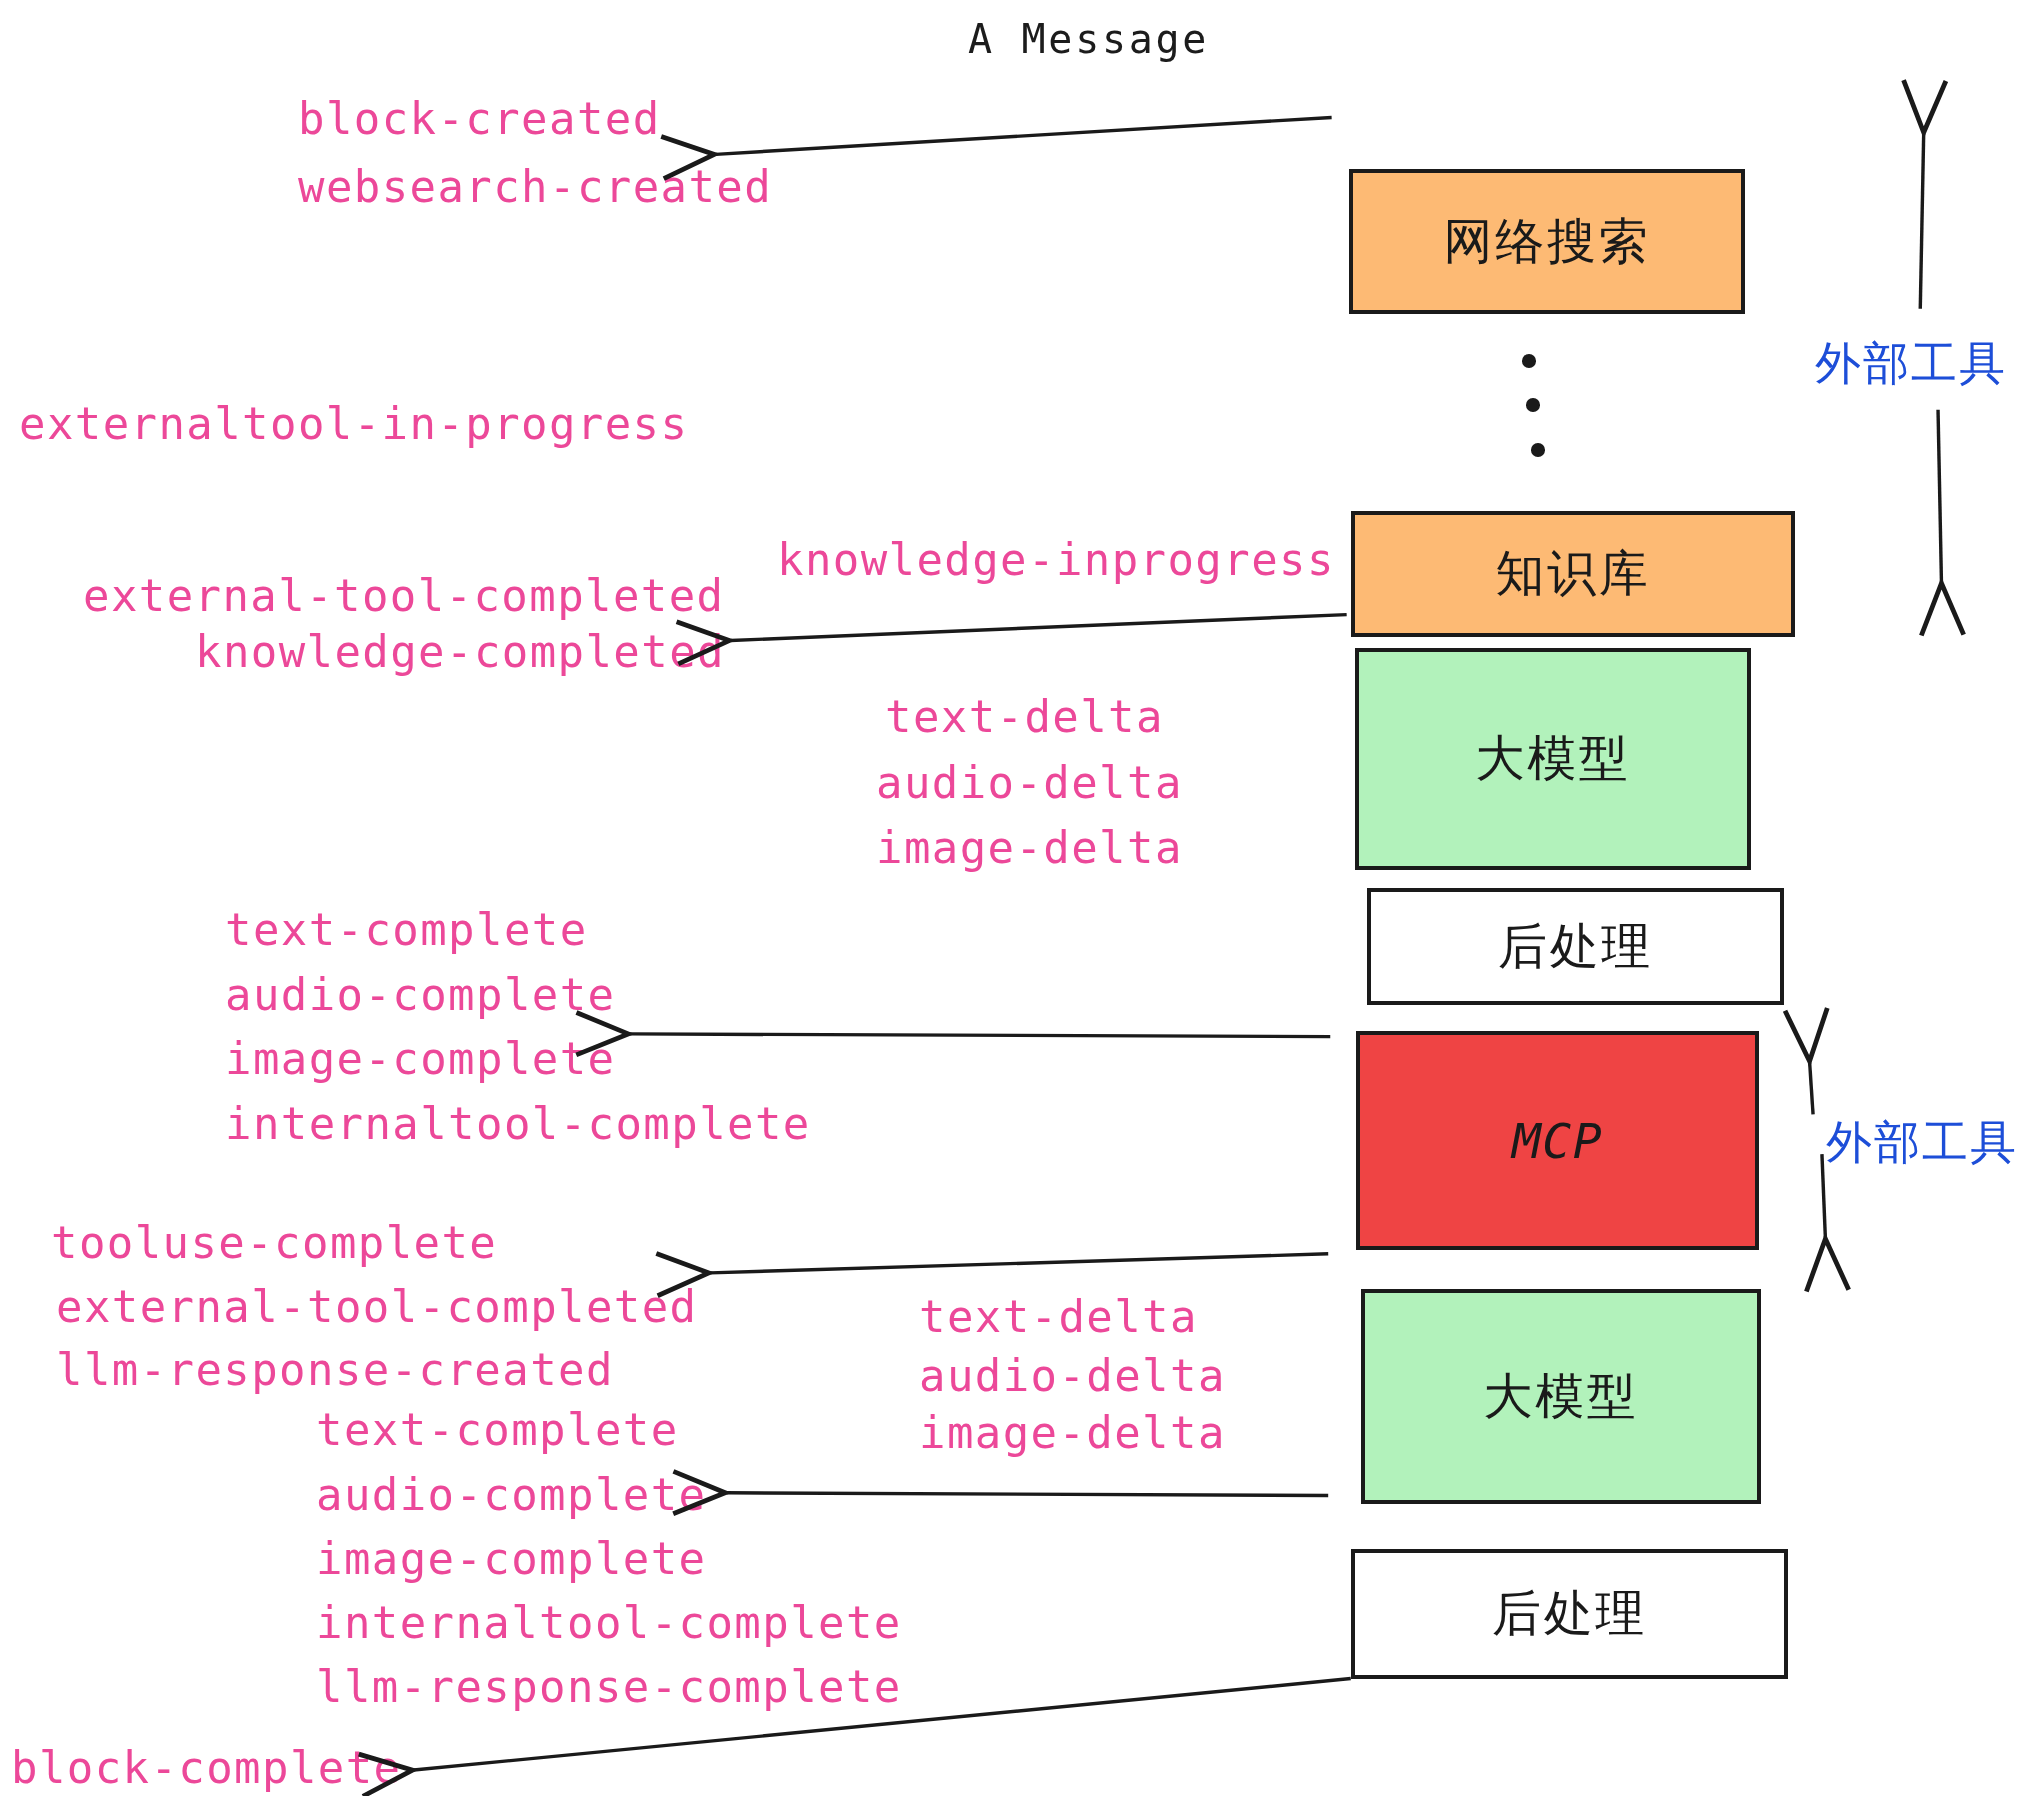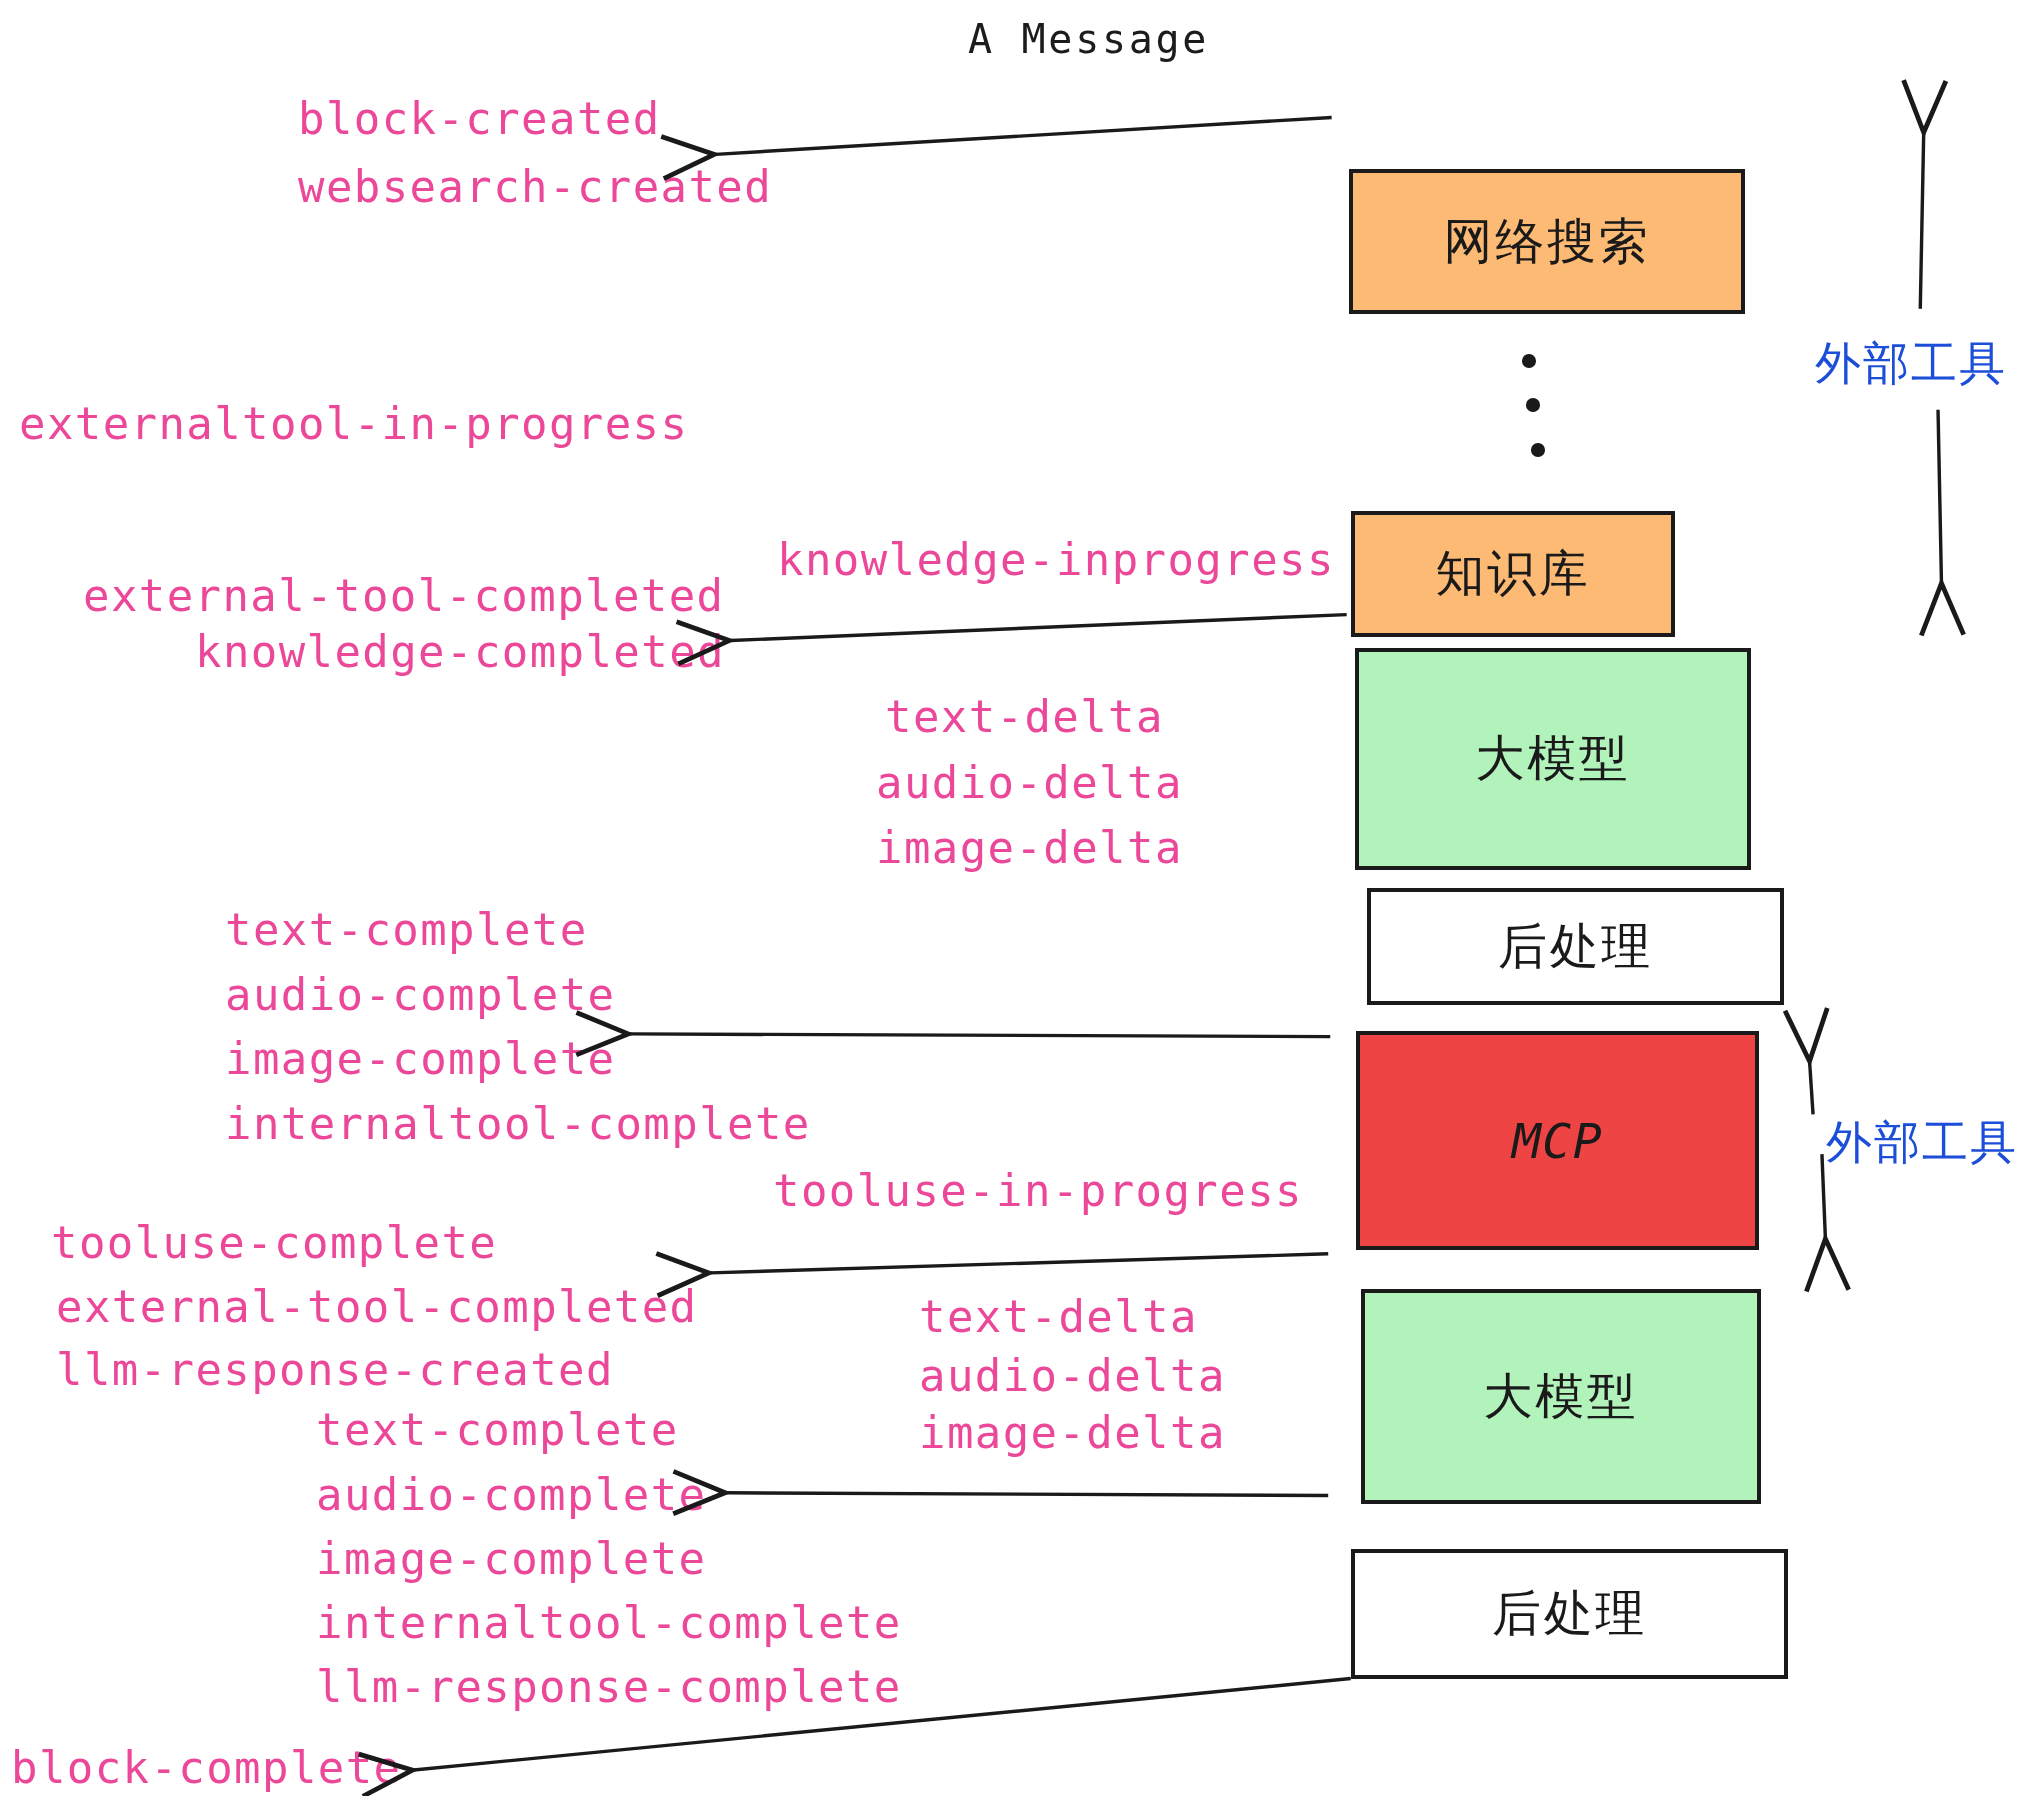--- a/index.html
+++ b/index.html
@@ -62,21 +62,21 @@
 </head>
 <body>
 
 <div id="canvas">
 
   <div class="title" style="left:968px;top:16.4px;">A Message</div>
 
   <div class="box pink" style="left:1349px;top:169px;width:396px;height:145px;">
       <span>网络搜索</span>
     </div>
-  <div class="box pink" style="left:1351px;top:511px;width:324px;height:126px;">
+  <div class="box pink" style="left:1351px;top:511px;width:444px;height:126px;">
       <span>知识库</span>
     </div>
   <div class="box green" style="left:1355px;top:648px;width:396px;height:222px;">
       <span>大模型</span>
     </div>
   <div class="box white" style="left:1367px;top:888px;width:417px;height:117px;">
       <span>后处理</span>
     </div>
   <div class="box yellow mono" style="left:1356px;top:1031px;width:403px;height:219px;">
       <span>MCP</span>
@@ -101,21 +101,20 @@
   <div class="ev" style="left:777px;top:538px;">knowledge-inprogress</div>
   <div class="ev" style="left:83px;top:574px;">external-tool-completed</div>
   <div class="ev" style="left:195px;top:630px;">knowledge-completed</div>
   <div class="ev" style="left:885px;top:695px;">text-delta</div>
   <div class="ev" style="left:876px;top:761px;">audio-delta</div>
   <div class="ev" style="left:876px;top:826px;">image-delta</div>
   <div class="ev" style="left:225px;top:908px;">text-complete</div>
   <div class="ev" style="left:225px;top:973px;">audio-complete</div>
   <div class="ev" style="left:225px;top:1037px;">image-complete</div>
   <div class="ev" style="left:225px;top:1102px;">internaltool-complete</div>
-  <div class="ev" style="left:773px;top:1169px;">tooluse-in-progress</div>
   <div class="ev" style="left:51px;top:1221px;">tooluse-complete</div>
   <div class="ev" style="left:56px;top:1285px;">external-tool-completed</div>
   <div class="ev" style="left:56px;top:1348px;">llm-response-created</div>
   <div class="ev" style="left:919px;top:1295px;">text-delta</div>
   <div class="ev" style="left:919px;top:1354px;">audio-delta</div>
   <div class="ev" style="left:919px;top:1411px;">image-delta</div>
   <div class="ev" style="left:316px;top:1408px;">text-complete</div>
   <div class="ev" style="left:316px;top:1473px;">audio-complete</div>
   <div class="ev" style="left:316px;top:1537px;">image-complete</div>
   <div class="ev" style="left:316px;top:1601px;">internaltool-complete</div>

